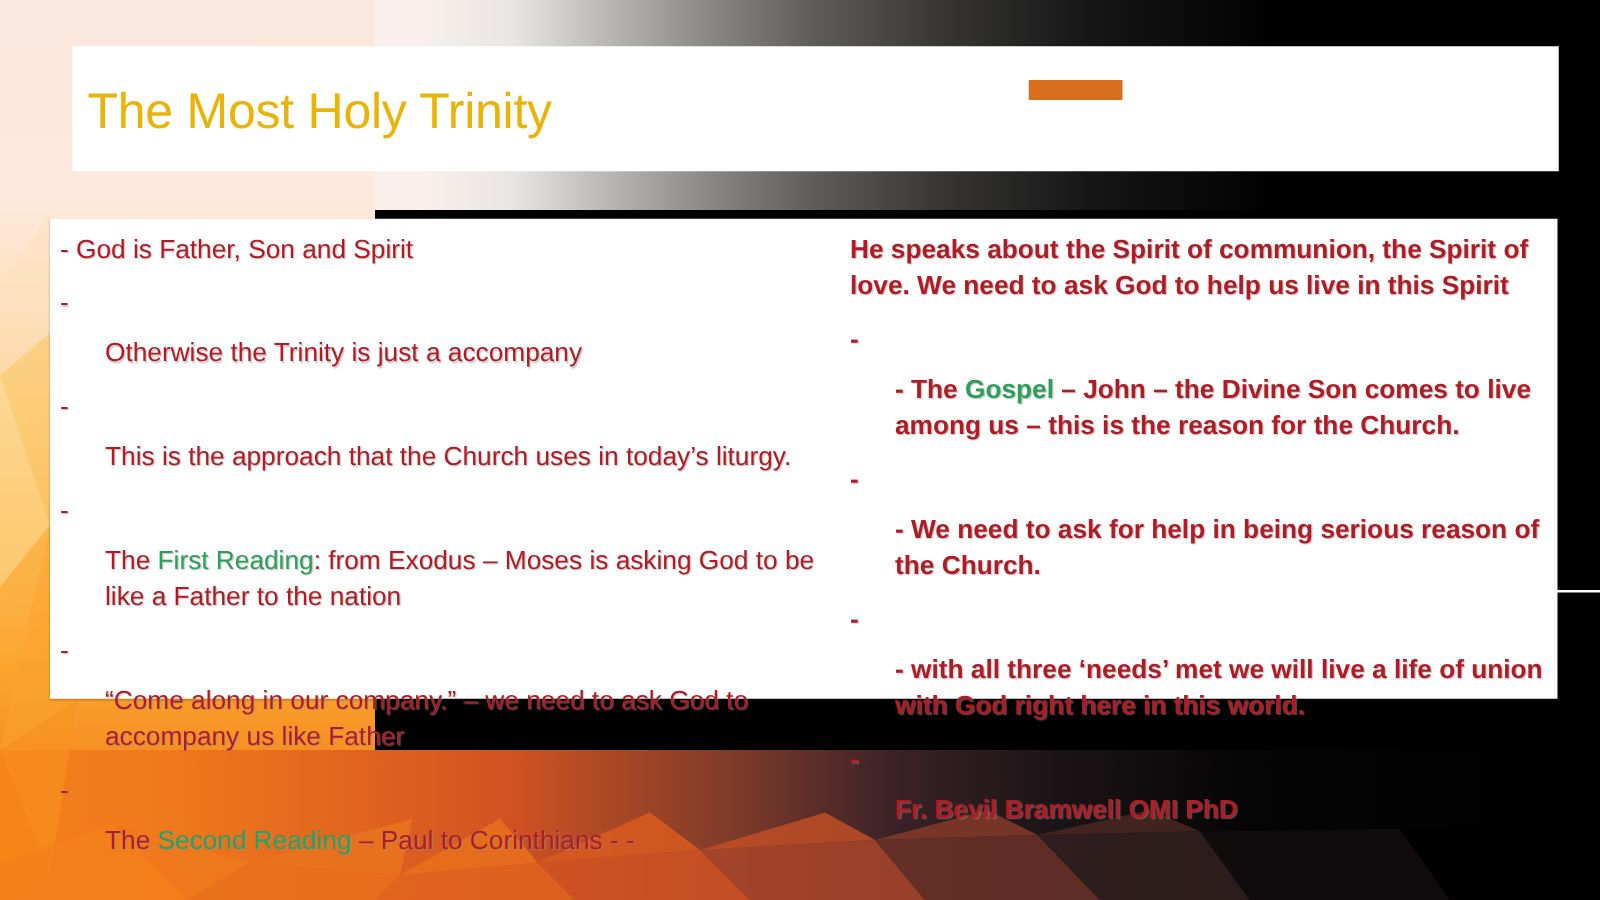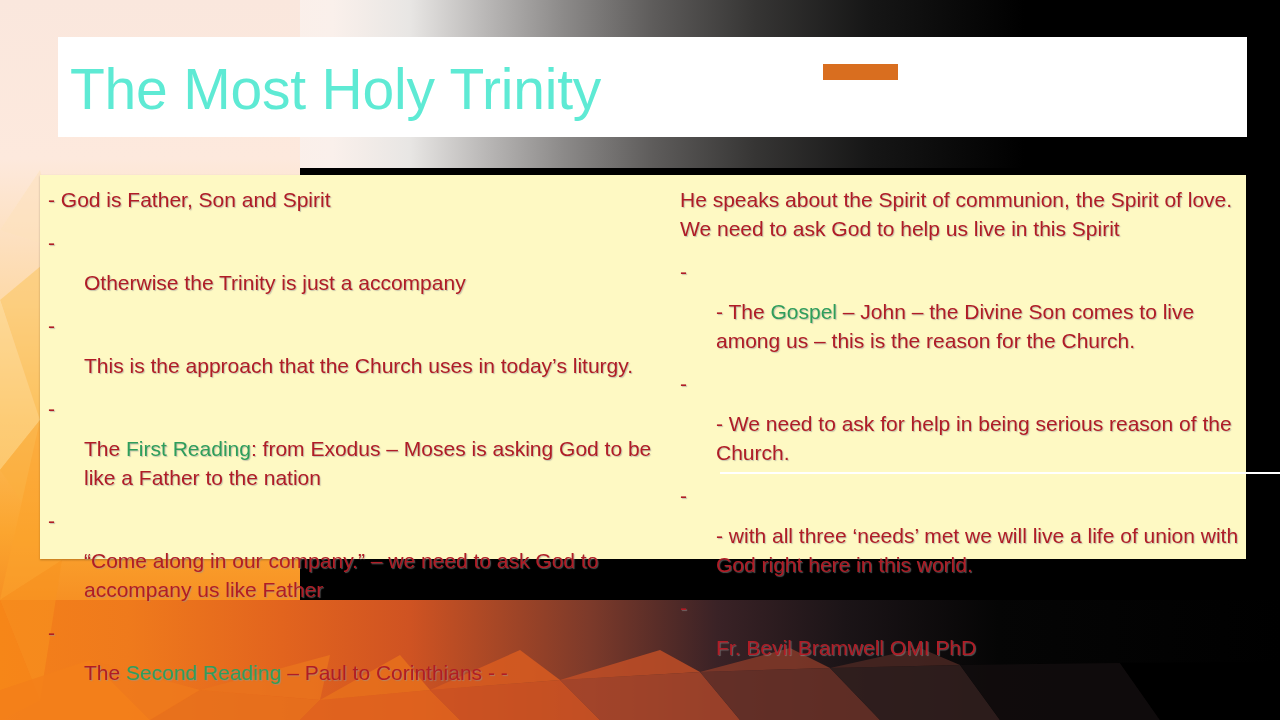--- a/index.html
+++ b/index.html
@@ -71,58 +71,58 @@
   
   .title-band {
     position: absolute;
     left: 58px; top: 37px;
     width: 1189px; height: 100px;
     background: #ffffff;
   }
   .title-text {
     position: absolute;
     left: 70px; top: 57px;
-    font-size: 57px;
+    font-size: 40px;
     line-height: 64px;
-    color: #5eead4;
+    color: #eab308;
     letter-spacing: -0.2px;
     white-space: nowrap;
   }
   .title-accent {
     position: absolute;
     left: 823px; top: 64px;
     width: 75px; height: 16px;
     background: #d96e1f;
   }
 
   
   .content-panel {
     position: absolute;
     left: 40px; top: 175px;
     width: 1206px; height: 384px;
-    background: #fef9c3;
+    background: #ffffff;
     box-shadow: 0 1px 2px rgba(0,0,0,0.25);
   }
   .divider-line {
     position: absolute;
     left: 680px; top: 297px;
     width: 566px; height: 2px;
     background: #ffffff;
   }
 
   
   .col {
     position: absolute;
     color: #b01c26;
     font-size: 21px;
     line-height: 29px;
     text-shadow: 1px 1px 1px rgba(150,150,150,0.55);
   }
   .col-left  { left: 8px;  top: 10px;  width: 608px; }
-  .col-right { left: 640px; top: 10px; width: 566px; }
+  .col-right { left: 640px; top: 10px; width: 566px; font-weight: bold; }
 
   .para {
     position: relative;
     margin: 0 0 14px 0;
   }
 
   
   .bullet {
     position: relative;
     display: flex;

